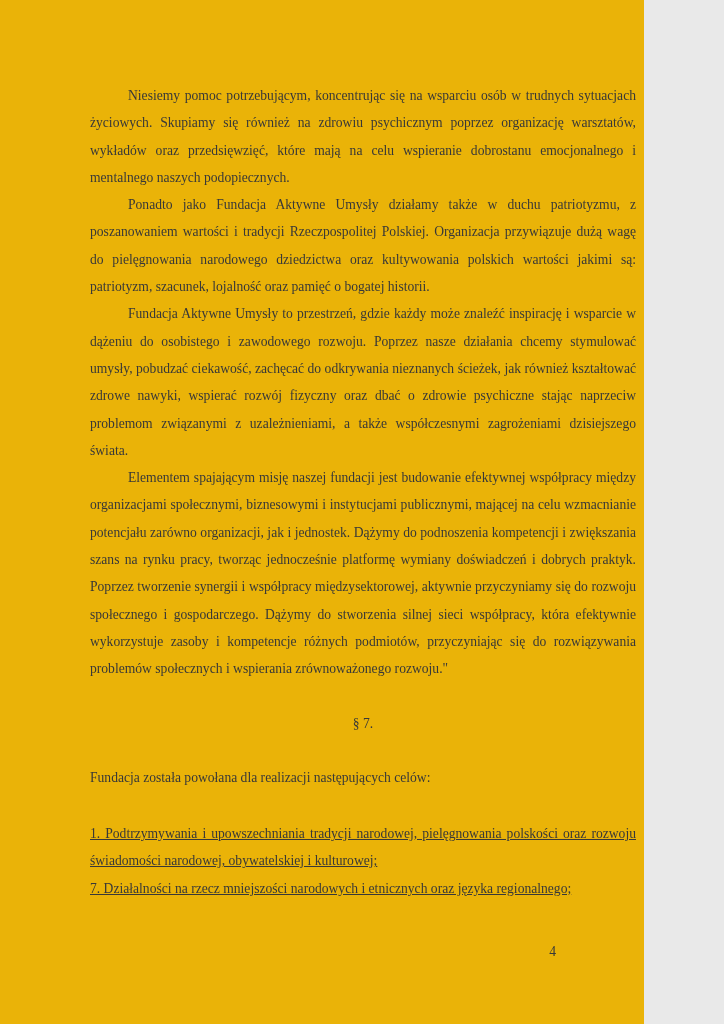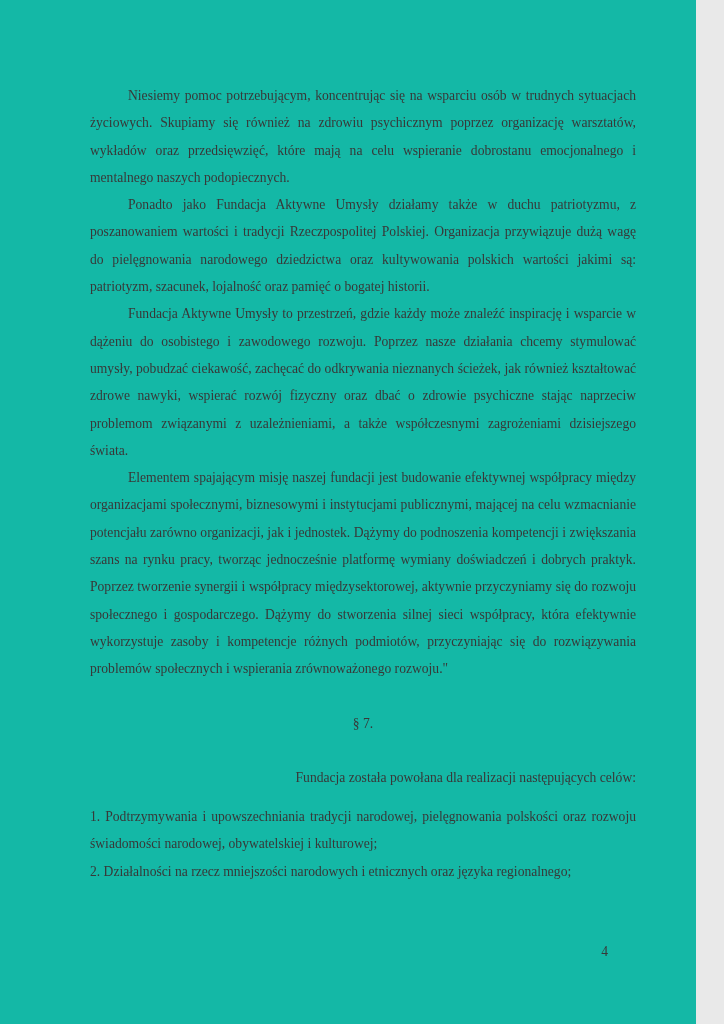--- a/index.html
+++ b/index.html
@@ -2,23 +2,23 @@
 <html><head>
 <meta charset="utf-8">
 <style>
   html, body {
     margin: 0;
     padding: 0;
     background: #e9e9e9;
   }
   .page {
     position: relative;
-    width: 696px;
+    width: 644px;
     height: 1024px;
-    background: #14b8a6;
+    background: #eab308;
     overflow: hidden;
     font-family: "Liberation Serif", "DejaVu Serif", serif;
     color: #383838;
   }
   .content {
     position: absolute;
     left: 90px;
     top: 82px;
     width: 546px;
     font-size: 13.6px;
@@ -29,25 +29,26 @@
     text-align: justify;
     text-indent: 38px;
   }
   p.section-heading {
     margin: 27px 0 0 0;
     text-align: center;
     text-indent: 0;
   }
   p.intro {
     margin: 27px 0 0 0;
-    text-align: right;
+    text-align: left;
     text-indent: 0;
   }
   .goals-list {
-    margin-top: 12px;
+    margin-top: 29px;
+    text-decoration: underline;
   }
   p.item {
     margin: 0;
     text-align: justify;
     text-indent: 0;
   }
   .page-number {
     position: absolute;
     right: 88px;
     top: 944px;
@@ -65,18 +66,18 @@
     <p class="body">Ponadto jako Fundacja Aktywne Umysły działamy także w duchu patriotyzmu, z poszanowaniem wartości i tradycji Rzeczpospolitej Polskiej. Organizacja przywiązuje dużą wagę do pielęgnowania narodowego dziedzictwa oraz kultywowania polskich wartości jakimi są: patriotyzm, szacunek, lojalność oraz pamięć o bogatej historii.</p>
     <p class="body">Fundacja Aktywne Umysły to przestrzeń, gdzie każdy może znaleźć inspirację i wsparcie w dążeniu do osobistego i zawodowego rozwoju. Poprzez nasze działania chcemy stymulować umysły, pobudzać ciekawość, zachęcać do odkrywania nieznanych ścieżek, jak również kształtować zdrowe nawyki, wspierać rozwój fizyczny oraz dbać o zdrowie psychiczne stając naprzeciw problemom związanymi z uzależnieniami, a także współczesnymi zagrożeniami dzisiejszego świata.</p>
     <p class="body">Elementem spajającym misję naszej fundacji jest budowanie efektywnej współpracy między organizacjami społecznymi, biznesowymi i instytucjami publicznymi, mającej na celu wzmacnianie potencjału zarówno organizacji, jak i jednostek. Dążymy do podnoszenia kompetencji i zwiększania szans na rynku pracy, tworząc jednocześnie platformę wymiany doświadczeń i dobrych praktyk. Poprzez tworzenie synergii i współpracy międzysektorowej, aktywnie przyczyniamy się do rozwoju społecznego i gospodarczego. Dążymy do stworzenia silnej sieci współpracy, która efektywnie wykorzystuje zasoby i kompetencje różnych podmiotów, przyczyniając się do rozwiązywania problemów społecznych i wspierania zrównoważonego rozwoju."</p>
 
     <p class="section-heading">§ 7.</p>
 
     <p class="intro">Fundacja została powołana dla realizacji następujących celów:</p>
 
     <div class="goals-list">
       <p class="item">1. Podtrzymywania i upowszechniania tradycji narodowej, pielęgnowania polskości oraz rozwoju świadomości narodowej, obywatelskiej i kulturowej;</p>
-      <p class="item">2. Działalności na rzecz mniejszości narodowych i etnicznych oraz języka regionalnego;</p>
+      <p class="item">7. Działalności na rzecz mniejszości narodowych i etnicznych oraz języka regionalnego;</p>
     </div>
   </div>
 
   <div class="page-number">4</div>
 </div>
 
 </body></html>

